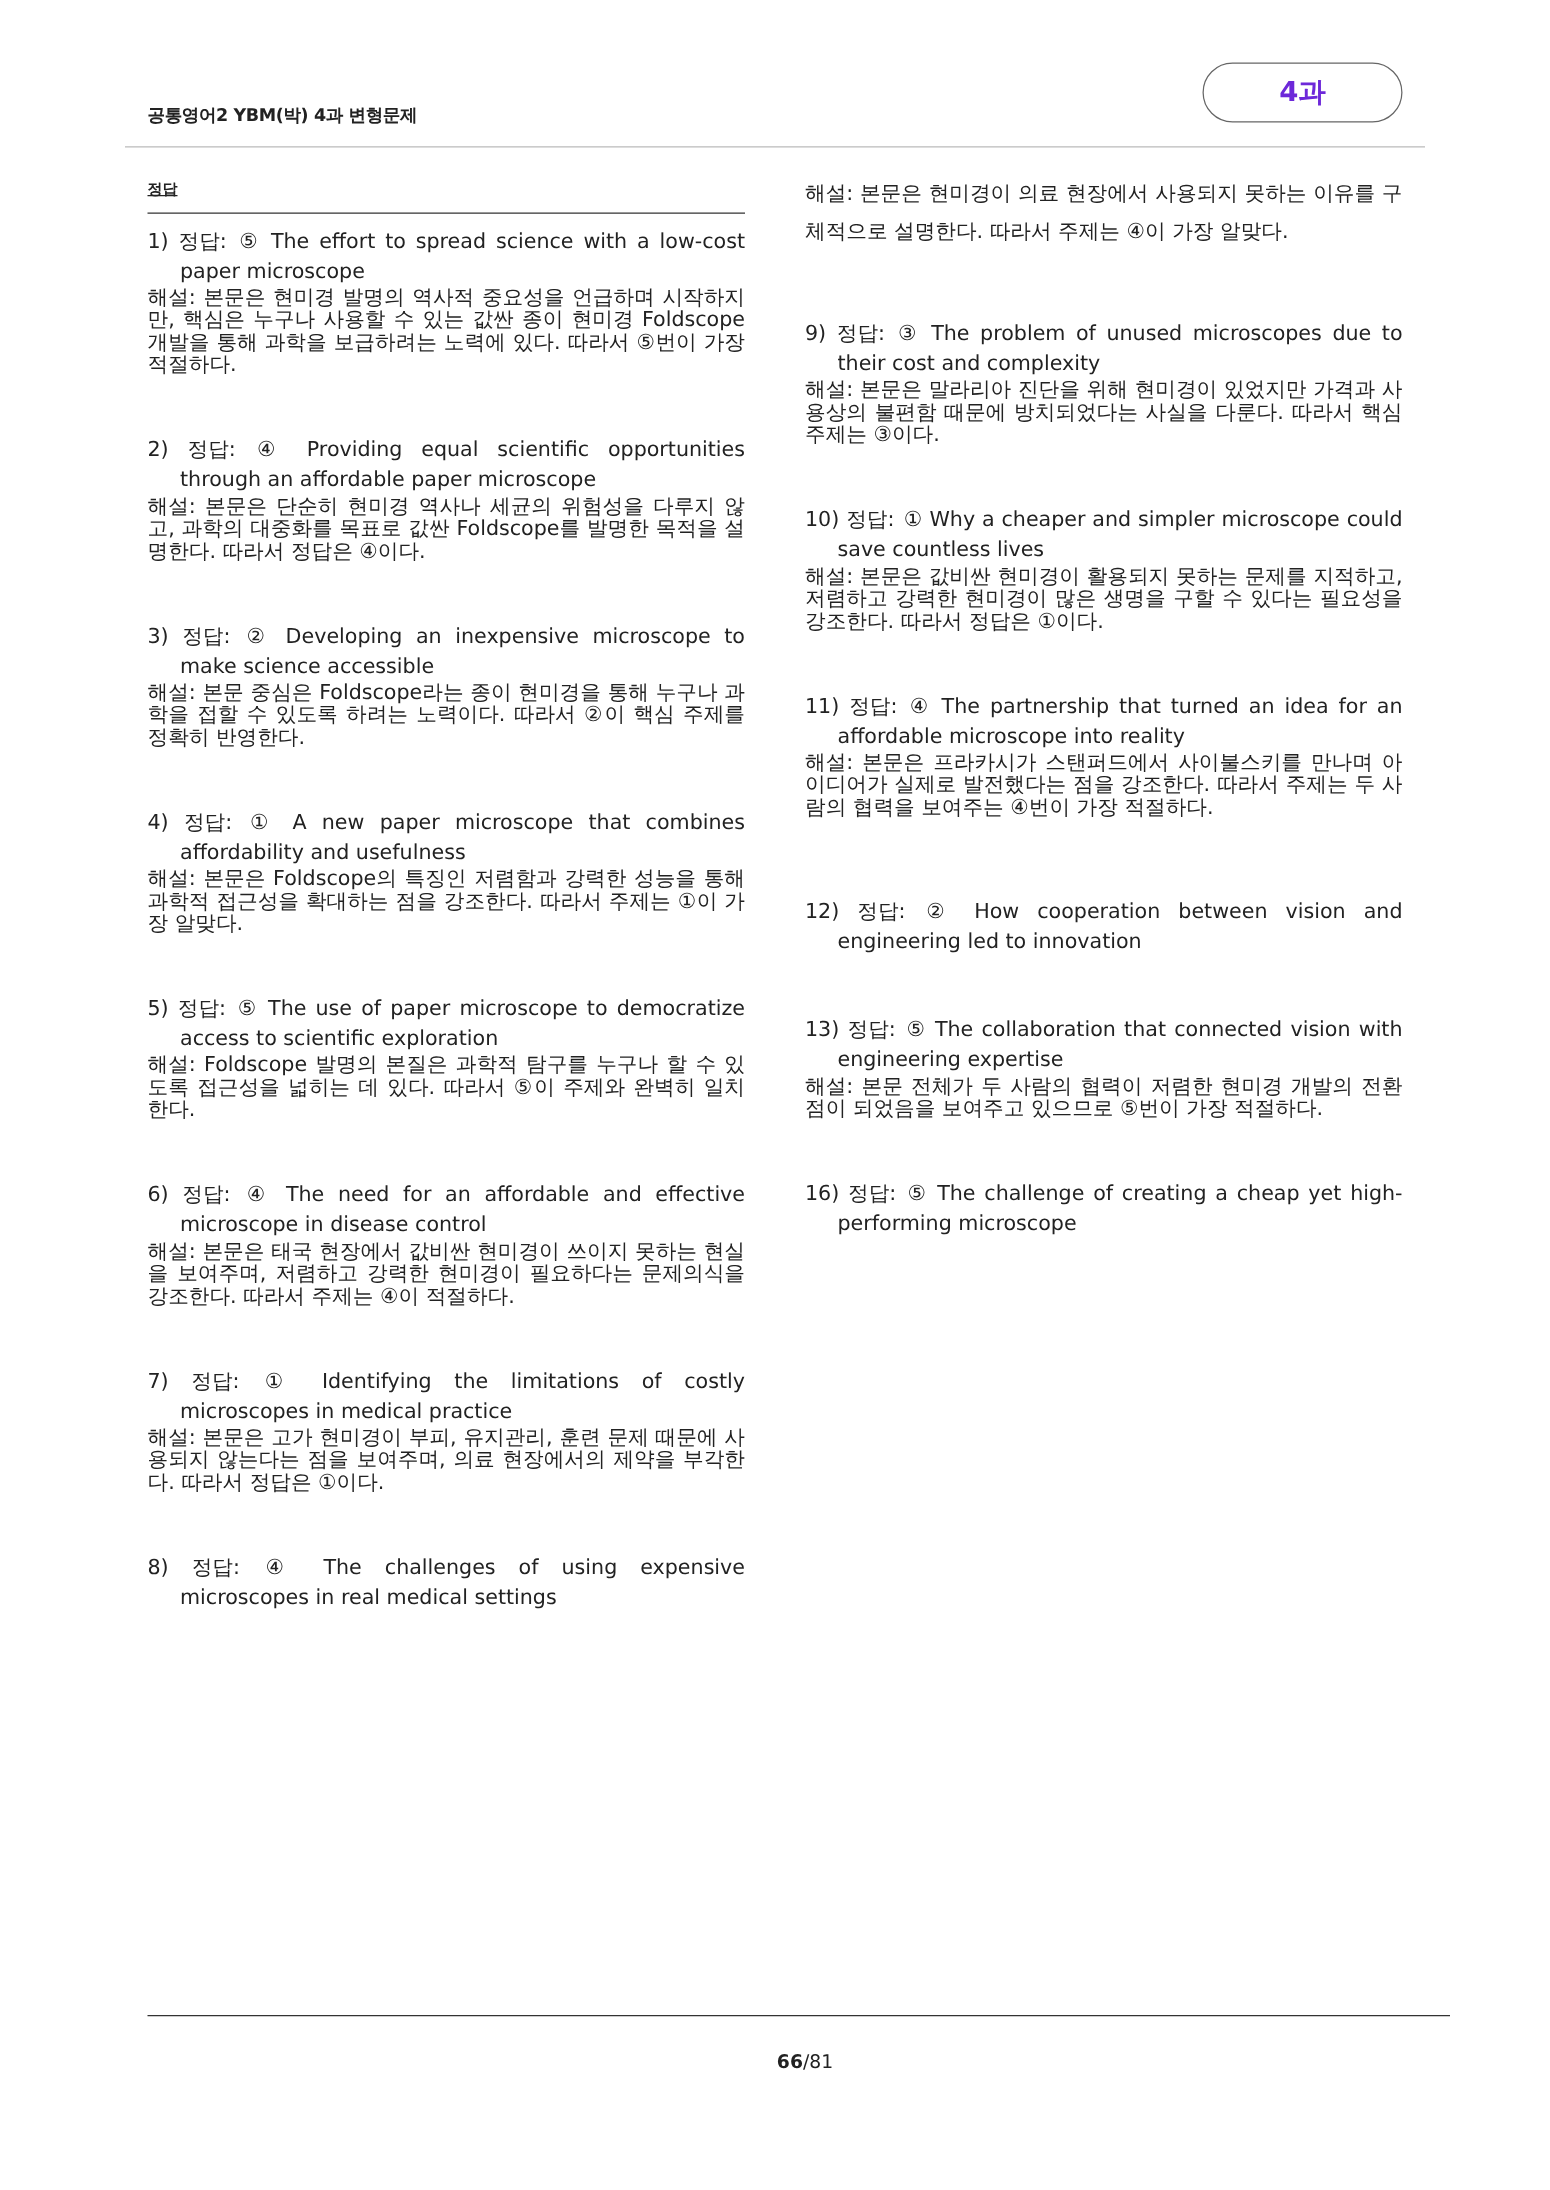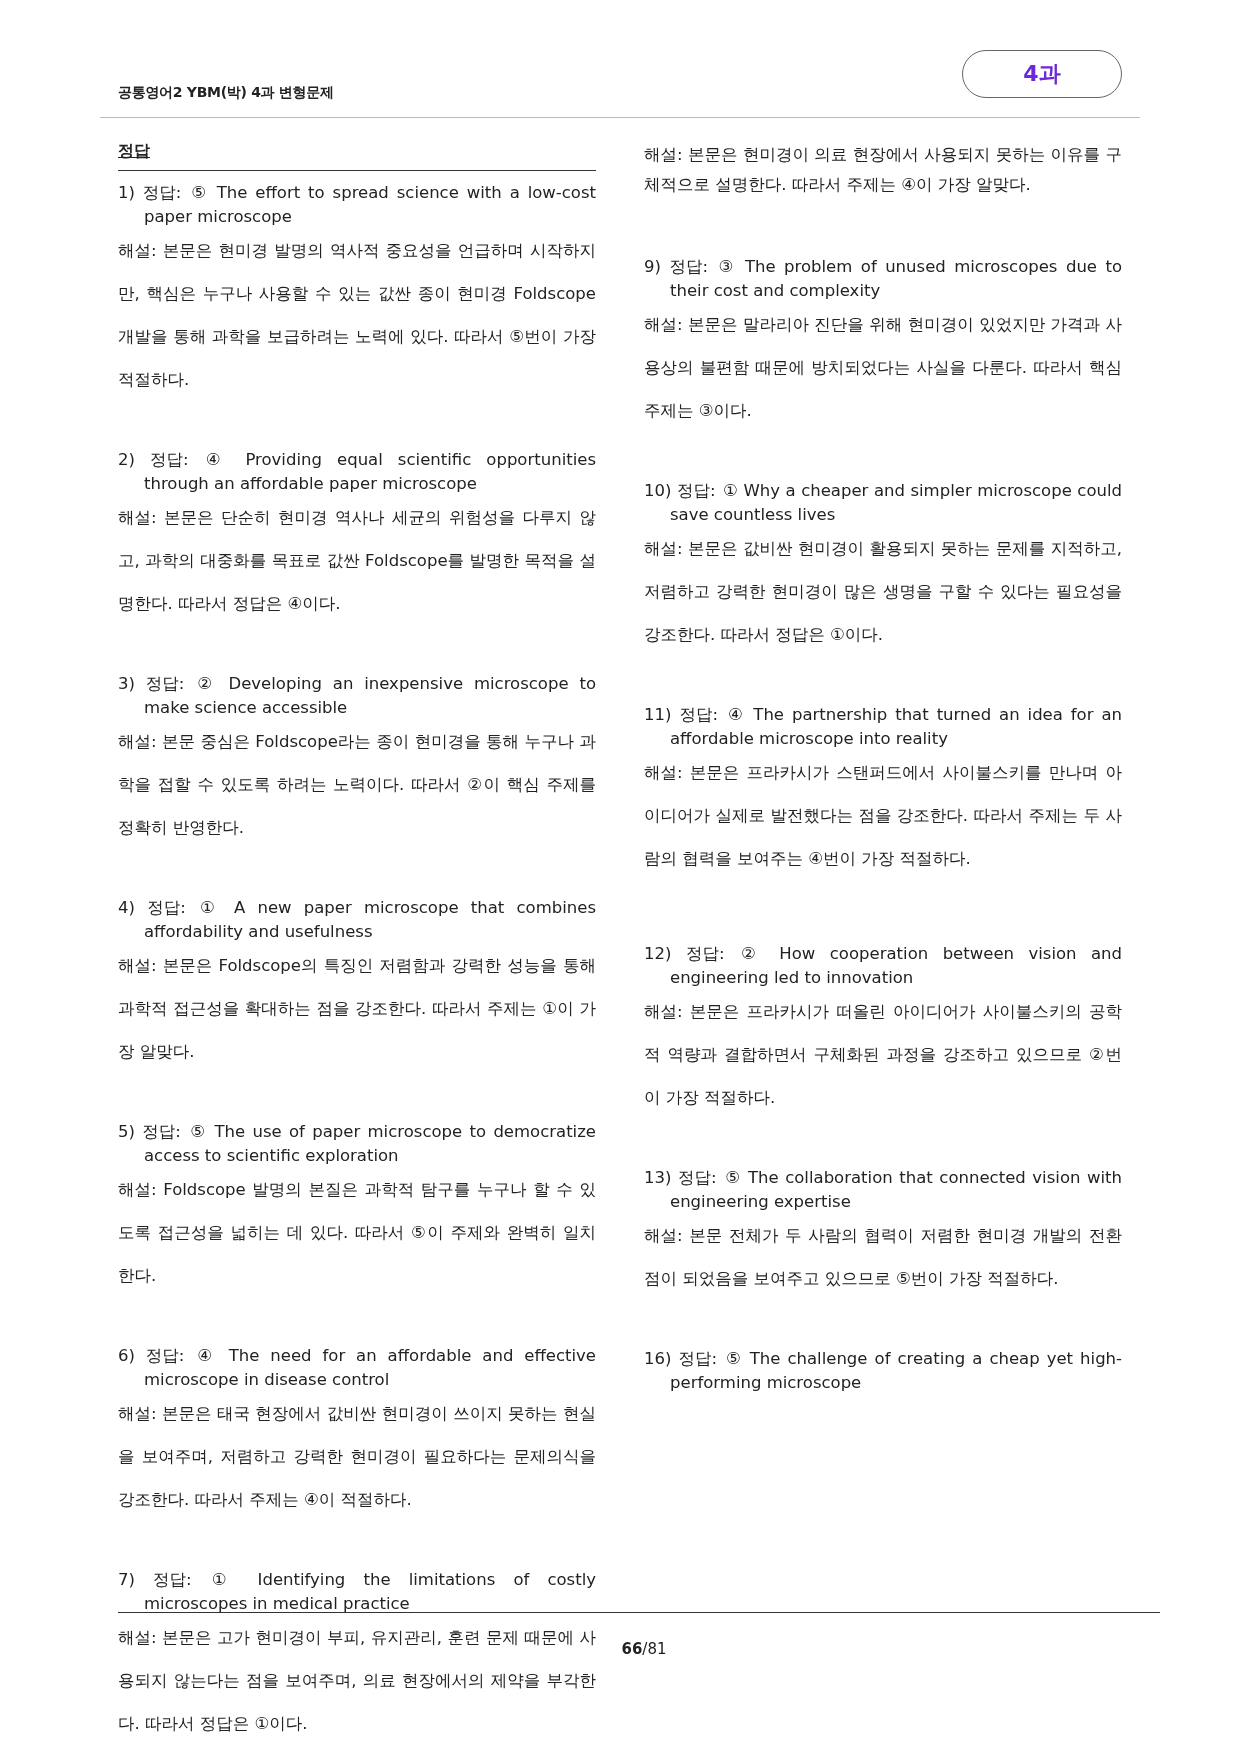--- a/index.html
+++ b/index.html
@@ -24,33 +24,33 @@
     position: absolute; left: 100px; top: 117px; width: 1040px; height: 1px;
     background: #bbbbbb;
   }
   .col {
     position: absolute; top: 140px; width: 478px;
     font-size: 16.5px; line-height: 29.5px;
   }
   .col-left { left: 118px; }
   .col-right { left: 644px; }
   .section-title {
-    font-weight: bold; font-size: 16px; height: 34px; line-height: 34px;
+    font-weight: bold; font-size: 12px; height: 34px; line-height: 34px;
     margin-top: -6px;
     text-decoration: underline;
   }
   .section-rule { height: 1px; background: #333; margin: 2px 0 10px 0; }
   .item { margin-bottom: 47px; }
   .answer {
     text-align: justify; text-align-last: left;
     line-height: 24px; padding-left: 26px; text-indent: -26px;
   }
   .answer .num { font-weight: normal; }
   .answer .lbl { margin-right: 2px; }
-  .explain { text-align: justify; line-height: 43px; }
+  .explain { text-align: justify; line-height: 18px; }
   .carry { text-align: justify; line-height: 30px; margin-bottom: 55px; }
   .footer-rule {
     position: absolute; left: 118px; top: 1612px; width: 1042px; height: 1px;
     background: #333;
   }
   .page-number {
     position: absolute; left: 0; width: 1240px; top: 1640px; text-align: center;
     font-size: 15px;
     padding-left: 24px;
   }
@@ -120,21 +120,20 @@
     <div class="explain">해설: 본문은 값비싼 현미경이 활용되지 못하는 문제를 지적하고, 저렴하고 강력한 현미경이 많은 생명을 구할 수 있다는 필요성을 강조한다. 따라서 정답은 ①이다.</div>
   </div>
 
   <div class="item" style="margin-bottom:62px">
     <div class="answer"><span class="num">11)</span> <span class="lbl">정답:</span> <span>④</span> <span>The partnership that turned an idea for an affordable microscope into reality</span></div>
     <div class="explain">해설: 본문은 프라카시가 스탠퍼드에서 사이불스키를 만나며 아이디어가 실제로 발전했다는 점을 강조한다. 따라서 주제는 두 사람의 협력을 보여주는 ④번이 가장 적절하다.</div>
   </div>
 
   <div class="item">
     <div class="answer"><span class="num">12)</span> <span class="lbl">정답:</span> <span>②</span> <span>How cooperation between vision and engineering led to innovation</span></div>
-    <div class="explain">해설: 본문은 프라카시가 떠올린 아이디어가 사이불스키의 공학적 역량과 결합하면서 구체화된 과정을 강조하고 있으므로 ②번이 가장 적절하다.</div>
   </div>
 
   <div class="item">
     <div class="answer"><span class="num">13)</span> <span class="lbl">정답:</span> <span>⑤</span> <span>The collaboration that connected vision with engineering expertise</span></div>
     <div class="explain">해설: 본문 전체가 두 사람의 협력이 저렴한 현미경 개발의 전환점이 되었음을 보여주고 있으므로 ⑤번이 가장 적절하다.</div>
   </div>
 
 
 
   <div class="item">

